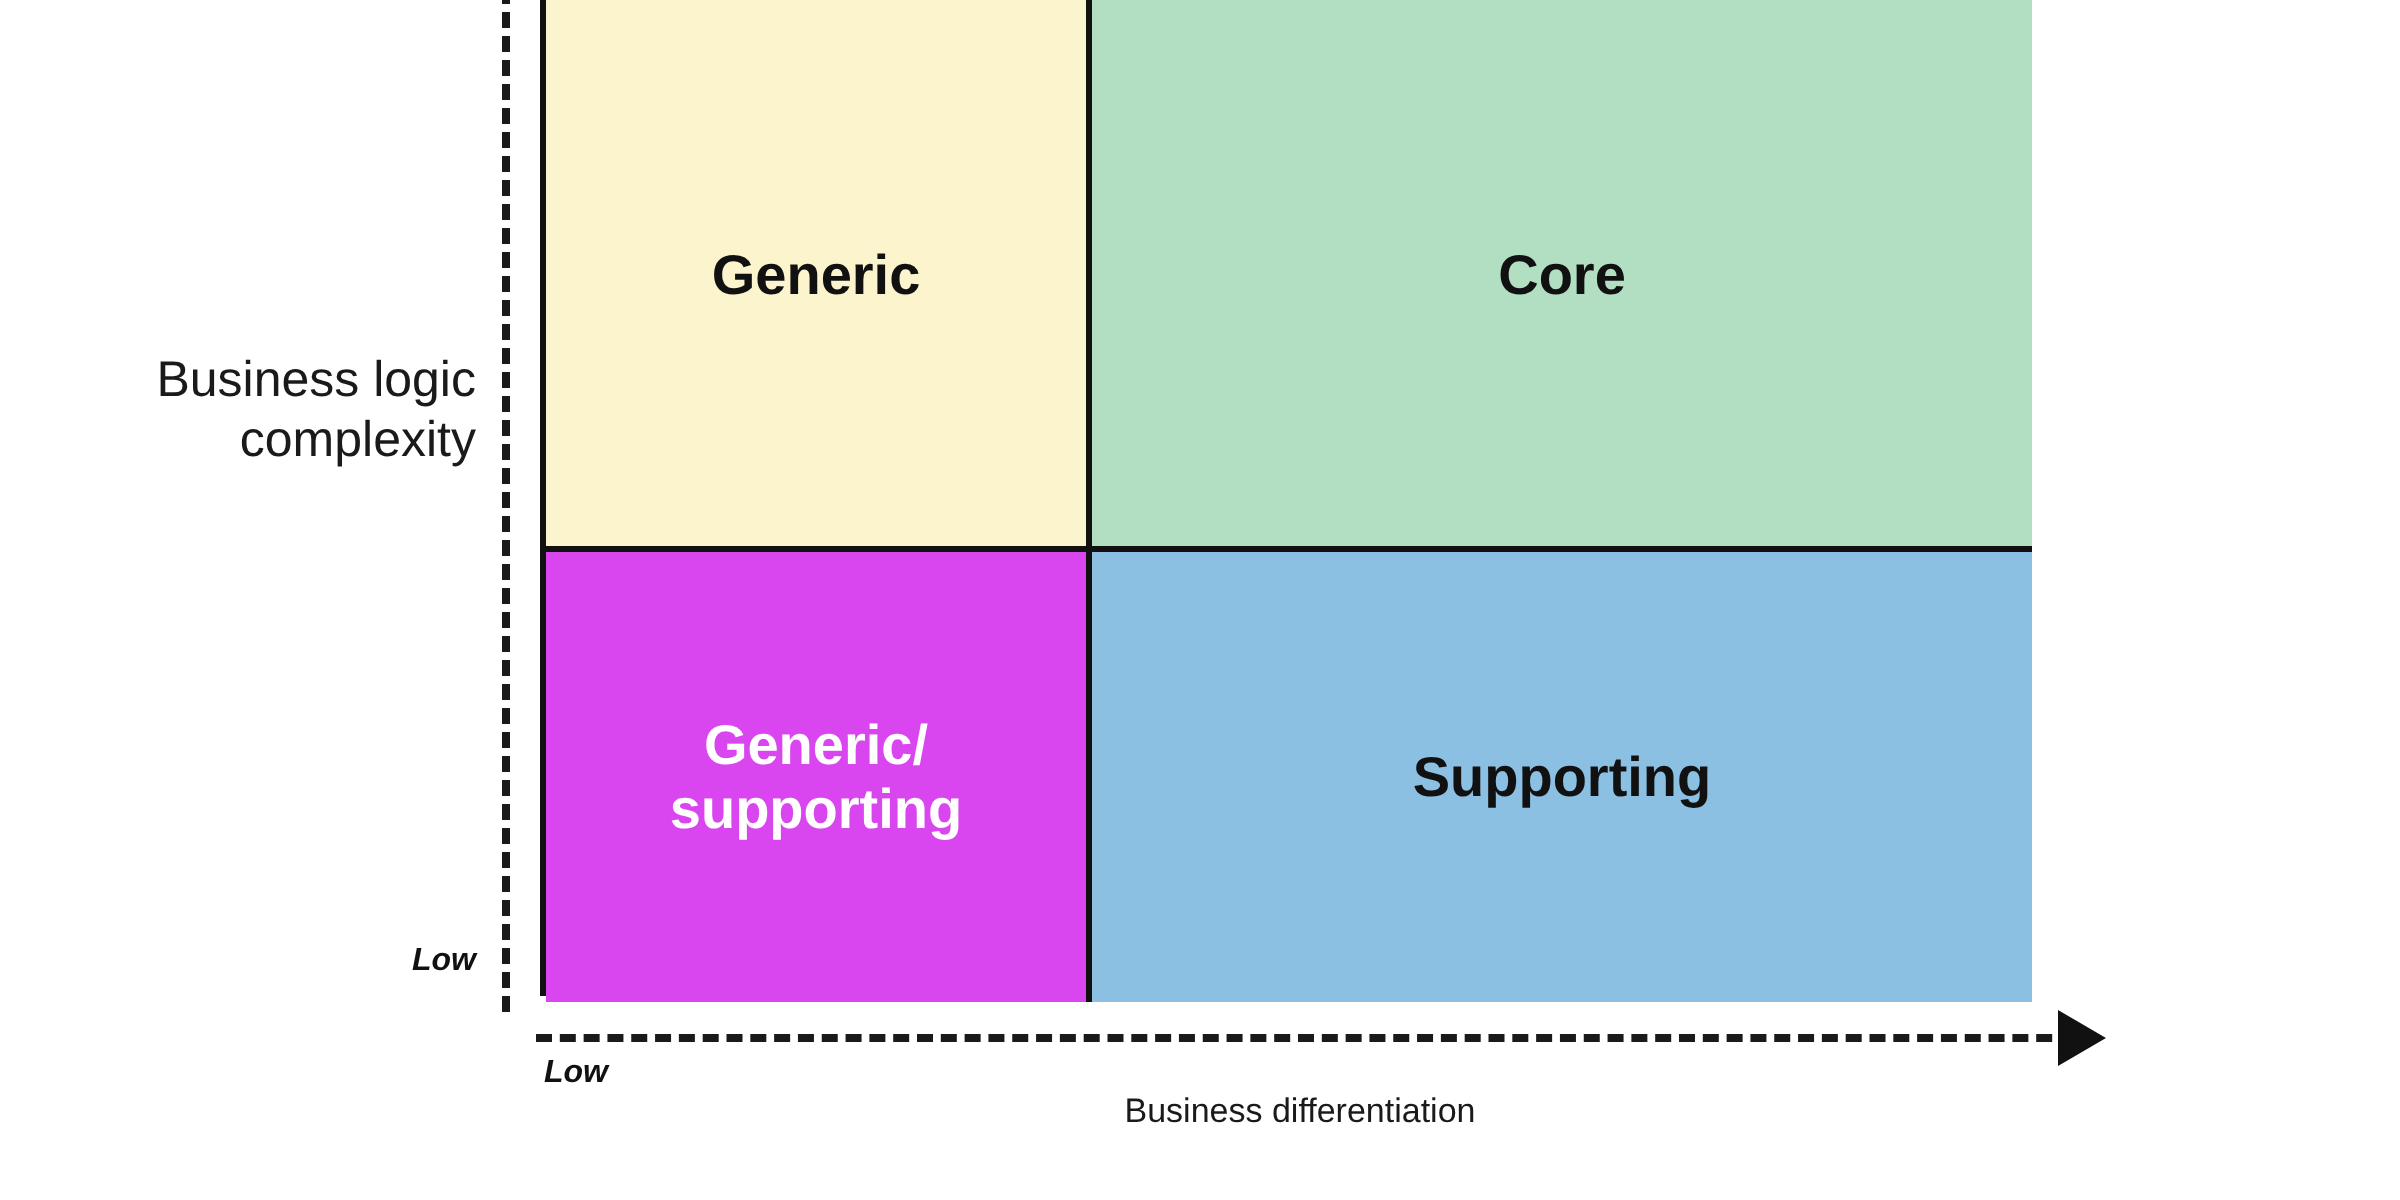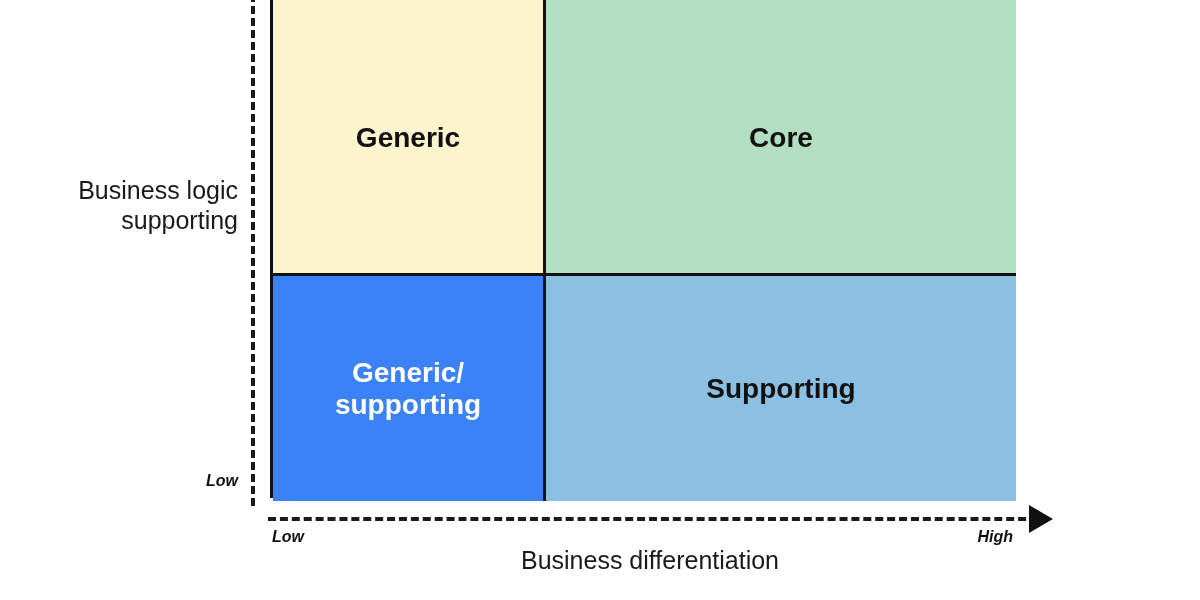--- a/index.html
+++ b/index.html
@@ -32,21 +32,21 @@
     top: 176px;
     width: 198px;
     text-align: right;
     font-size: 25px;
   }
   #x-axis-title {
     left: 380px;
     top: 546px;
     width: 540px;
     text-align: center;
-    font-size: 25px;
+    font-size: 17px;
   }
 
   .tick-label {
     position: absolute;
     font-family: "Liberation Sans", sans-serif;
     font-style: italic;
     font-weight: 700;
     font-size: 16px;
     color: #111111;
   }
@@ -129,43 +129,42 @@
     border-bottom: 3px solid #111111;
     padding-top: 44px;
   }
   #quadrant-core {
     background: #b2dec2;
     color: #111111;
     border-bottom: 3px solid #111111;
     padding-top: 44px;
   }
   #quadrant-generic-supporting {
-    background: #3b82f6;
+    background: #d946ef;
     color: #ffffff;
     border-right: 3px solid #111111;
   }
   #quadrant-supporting {
     background: #8bc0e3;
     color: #111111;
   }
 </style>
 </head>
 <body>
 
 <div id="canvas">
 
   <div id="y-axis-line"></div>
   <div class="axis-label" id="y-axis-title">Business logic
-supporting</div>
+complexity</div>
   <div class="tick-label" id="y-tick-low">Low</div>
 
   <div id="x-axis-line"></div>
   <div id="x-axis-arrow"></div>
   <div class="tick-label" id="x-tick-low">Low</div>
-  <div class="tick-label" id="x-tick-high">High</div>
   <div class="axis-label" id="x-axis-title">Business differentiation</div>
 
   <div id="matrix">
     <div class="quadrant" id="quadrant-generic">Generic</div>
     <div class="quadrant" id="quadrant-core">Core</div>
     <div class="quadrant" id="quadrant-generic-supporting">Generic/
 supporting</div>
     <div class="quadrant" id="quadrant-supporting">Supporting</div>
   </div>
 

